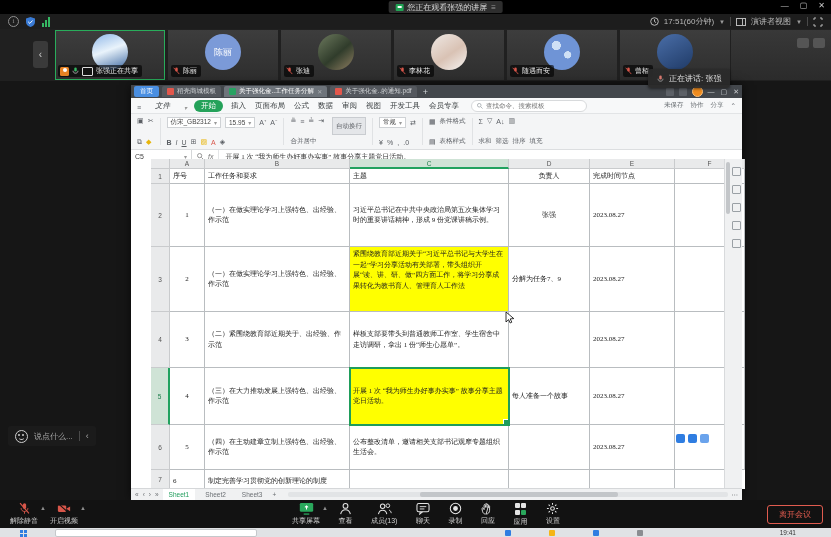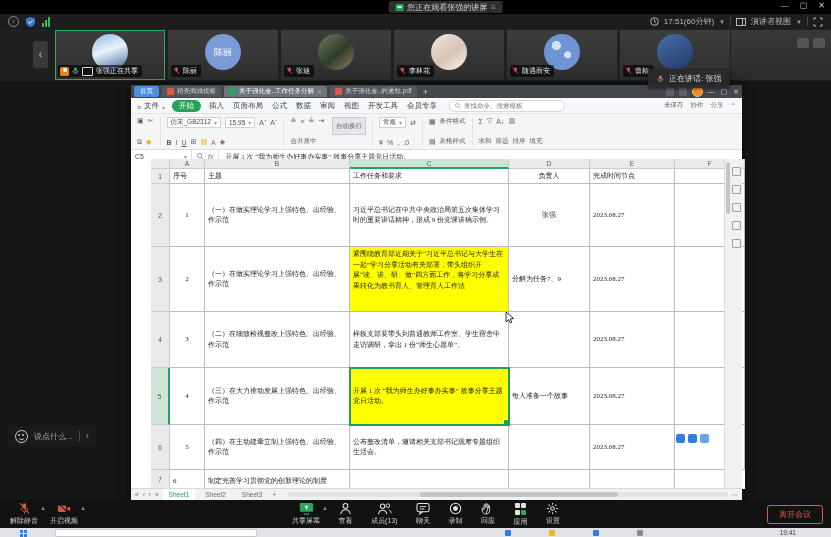--- a/index.html
+++ b/index.html
@@ -62,21 +62,21 @@
   .ticon{width:7px;height:7px;border-radius:1px;flex:0 0 auto;display:block;}
   .ticon.red{background:#e2574c;} .ticon.green{background:#28a262;} .ticon.pdf{background:#e2574c;}
   .tab-x{color:#aeb2b6;font-size:6px;}
   .newtab{color:#cfd2d5;font-size:9px;padding:0 3px;}
   .tabbar-right{margin-left:auto;display:flex;align-items:center;gap:5px;}
   .tb-ic{width:8px;height:8px;background:#5d6167;border-radius:1px;display:block;}
   .wps-avatar{width:9px;height:9px;border-radius:50%;background:#f08c1e;border:1px solid #ffc27a;}
   .wps-winctl{display:flex;gap:6px;color:#c6c9cc;font-size:7px;}
   .wps-menubar{height:15px;background:#f7f8f9;border-bottom:1px solid #e2e4e6;display:flex;align-items:center;
                padding:0 6px;gap:7px;font-size:7.5px;color:#3c4043;}
-  .file-menu{display:flex;gap:3px;align-items:flex-end;color:#3c4043;}
+  .file-menu{display:flex;gap:14px;align-items:flex-end;color:#3c4043;font-style:italic;}
   .menu-item{padding:0 1px;}
   .menu-item.active{background:#25a25a;color:#fff;border-radius:7px;padding:1px 7px;}
   .wps-search{margin-left:4px;display:flex;align-items:center;gap:3px;border:1px solid #d8dadc;background:#fff;
               border-radius:7px;height:10px;padding:0 5px;width:104px;}
   .wps-search input{border:0;outline:0;width:90px;font-size:6.5px;color:#555;background:transparent;padding:0;}
   .menubar-right{margin-left:auto;display:flex;align-items:center;gap:7px;font-size:6.5px;color:#6b7075;}
   .wps-ribbon{height:31px;background:#f4f5f6;border-bottom:1px solid #dcdee0;display:flex;align-items:stretch;
               padding:2px 4px;gap:4px;color:#5a5e63;}
   .rgroup{display:flex;flex-direction:column;justify-content:space-between;padding:1px 2px;}
   .rrow{display:flex;align-items:center;gap:4px;font-size:6.5px;}
@@ -474,22 +474,22 @@
         <div class="hc"></div>
         <div class="hc">A</div>
         <div class="hc">B</div>
         <div class="hc sel">C</div>
         <div class="hc">D</div>
         <div class="hc">E</div>
         <div class="hc">F</div>
 
         <div class="rh">1</div>
         <div class="cell vcenter">序号</div>
+        <div class="cell vcenter">工作任务和要求</div>
         <div class="cell vcenter">主题</div>
-        <div class="cell vcenter">工作任务和要求</div>
         <div class="cell center">负责人</div>
         <div class="cell vcenter">完成时间节点</div>
         <div class="cell"></div>
 
         <div class="rh">2</div>
         <div class="cell center">1</div>
         <div class="cell vcenter">（一）在做实理论学习上强特色、出经验、作示范</div>
         <div class="cell vcenter">习近平总书记在中共中央政治局第五次集体学习时的重要讲话精神，形成 9 份党课讲稿示例。</div>
         <div class="cell center">张强</div>
         <div class="cell vcenter">2023.08.27</div>
@@ -498,21 +498,21 @@
         <div class="rh">3</div>
         <div class="cell center">2</div>
         <div class="cell vcenter">（一）在做实理论学习上强特色、出经验、作示范</div>
         <div class="cell hl">紧围绕教育部近期关于“习近平总书记与大学生在一起”学习分享活动有关部署，带头组织开展“读、讲、研、做”四方面工作，将学习分享成果转化为教书育人、管理育人工作法</div>
         <div class="cell vcenter">分解为任务7、9</div>
         <div class="cell vcenter">2023.08.27</div>
         <div class="cell"></div>
 
         <div class="rh">4</div>
         <div class="cell center">3</div>
-        <div class="cell vcenter">（二）在细致检视整改上强特色、出经验、作示范</div>
+        <div class="cell vcenter">（二）紧围绕教育部近期关于、出经验、作示范</div>
         <div class="cell vcenter">样板支部要带头到普通教师工作室、学生宿舍中走访调研，拿出 1 份“师生心愿单”。</div>
         <div class="cell"></div>
         <div class="cell vcenter">2023.08.27</div>
         <div class="cell"></div>
 
         <div class="rh sel">5</div>
         <div class="cell center">4</div>
         <div class="cell vcenter">（三）在大力推动发展上强特色、出经验、作示范</div>
         <div class="cell hl selcell vcenter">
           <span>开展 1 次 “我为师生办好事办实事” 故事分享主题党日活动。</span>

